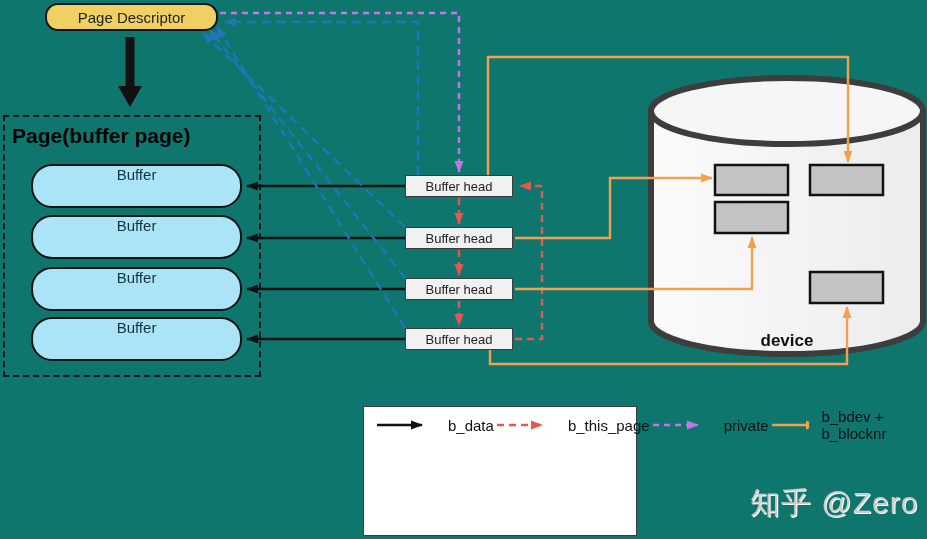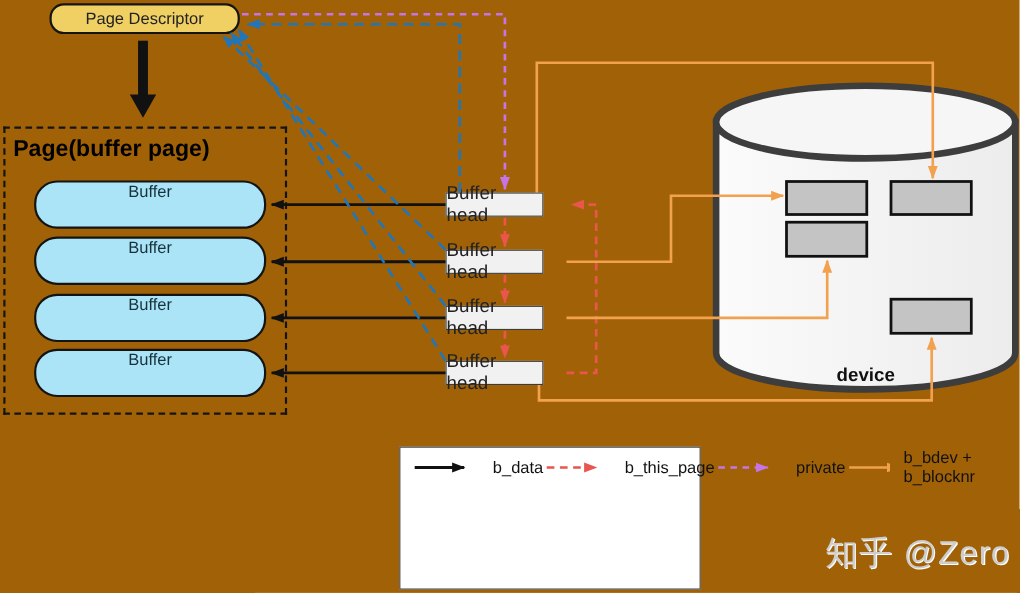--- a/index.html
+++ b/index.html
@@ -1,17 +1,17 @@
 <!DOCTYPE html>
 <html><head>
 <meta charset="utf-8">
 <style>
   html,body{margin:0;padding:0;background:#fff;}
   #stage{
-    position:relative;width:927px;height:539px;background:#a16207;overflow:hidden;
+    position:relative;width:927px;height:539px;background:#0f766e;overflow:hidden;
     font-family:"Liberation Sans", sans-serif;color:#1a1a1a;
   }
   .abs{position:absolute;}
   #page-descriptor{
     left:45px;top:3px;width:173px;height:28px;
     background:#f0d063;border:2px solid #141414;border-radius:13px;
     display:flex;align-items:center;justify-content:center;
     font-size:15px;color:#222;box-sizing:border-box;
   }
   #page-box{
@@ -21,24 +21,24 @@
   #page-box-label{
     position:absolute;left:7px;top:7px;font-weight:bold;font-size:21px;color:#000;
   }
   .buffer{
     position:absolute;left:31px;width:211px;height:44px;
     background:#abe4f7;border:2px solid #141414;border-radius:21px;
     display:flex;align-items:flex-start;justify-content:center;
     font-size:15px;color:#16323c;box-sizing:border-box;
   }
   .buffer-head{
-    position:absolute;left:405px;width:89px;height:22px;
+    position:absolute;left:405px;width:108px;height:22px;
     background:#f1f1f1;border:1.5px solid #3c3c3c;
     display:flex;align-items:center;justify-content:center;
-    font-size:17px;color:#222;box-sizing:border-box;
+    font-size:13px;color:#222;box-sizing:border-box;
   }
   #legend{
     left:363px;top:406px;width:274px;height:130px;
     border:1.5px solid #3c3c3c;background:#fff;box-sizing:border-box;
     display:flex;justify-content:space-around;
     padding:8px 6px 8px 10px;
   }
   .legend-row{display:flex;align-items:center;gap:12px;height:20px;}
   .legend-row .lbl{font-size:15px;color:#111;}
   #watermark{

